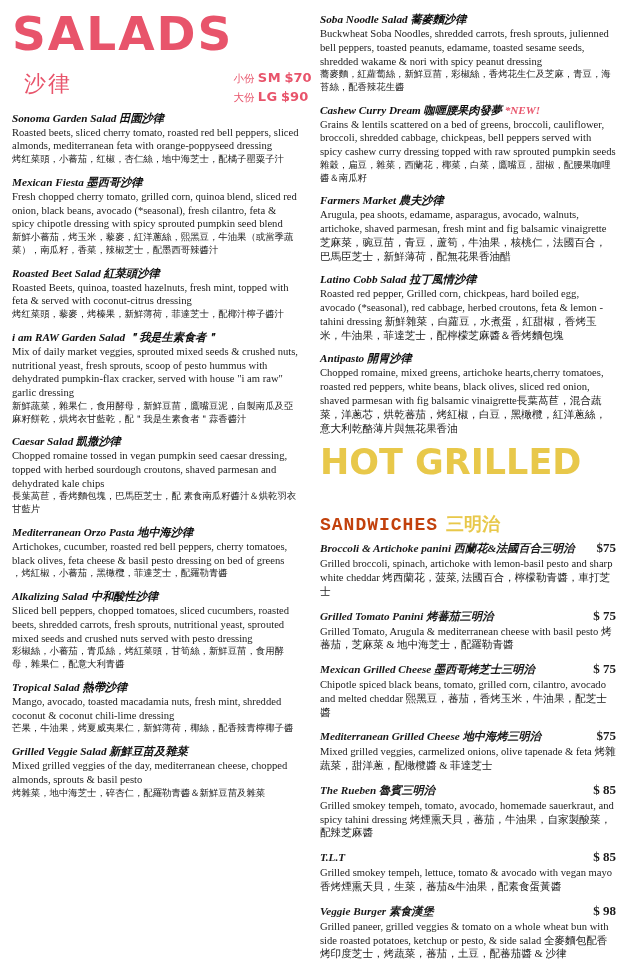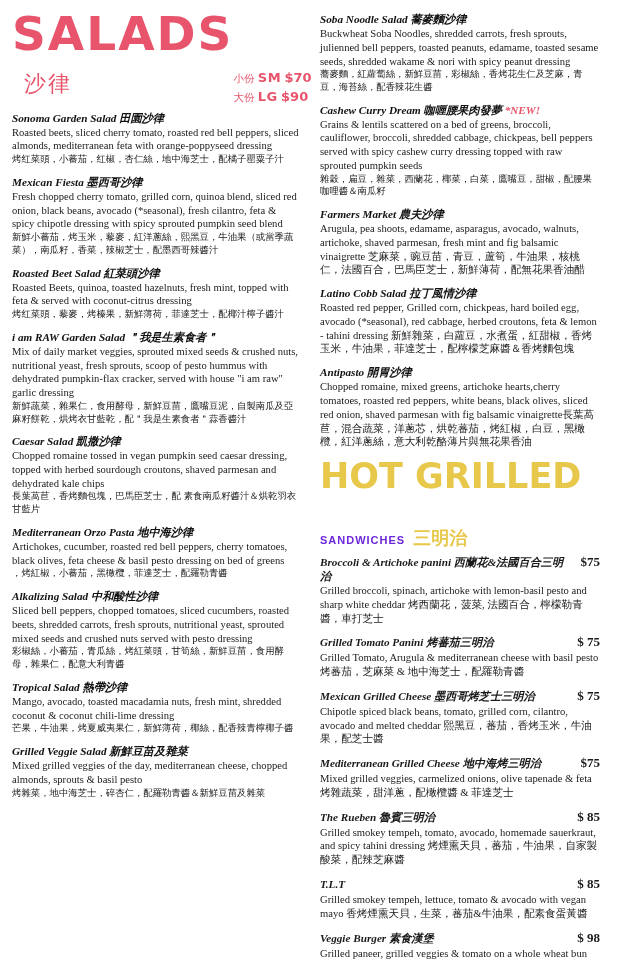--- a/index.html
+++ b/index.html
@@ -26,21 +26,21 @@
   }
   .col {
     box-sizing: border-box;
   }
   .col-left {
     width: 306px;
     padding: 12px 6px 8px 12px;
   }
   .col-right {
     width: 320px;
-    padding: 12px 26px 8px 4px;
+    padding: 12px 10px 8px 4px;
   }
 
   
   .salads-title {
     font-family: "DejaVu Sans", sans-serif;
     font-weight: bold;
     font-size: 47px;
     letter-spacing: 2px;
     color: #e8546b;
     line-height: 0.95;
@@ -120,25 +120,25 @@
     line-height: 1.0;
     margin: 10px 0 0 0;
   }
   .hot-sub-row {
     display: flex;
     align-items: baseline;
     gap: 8px;
     margin-bottom: 4px;
   }
   .hot-sub {
-    font-family: Liberation Sans, sans-serif;
-    font-weight: bold;
-    font-size: 11px;
+    font-family: Liberation Mono, monospace;
+    font-weight: bold;
+    font-size: 18px;
     letter-spacing: 1px;
-    color: #6d28d9;
+    color: #c2410c;
   }
   .hot-sub-cn {
     font-family: Liberation Serif, serif;
     font-weight: bold;
     font-size: 18px;
     color: #e8c84a;
     margin-top: 32px;
   }
 
   

